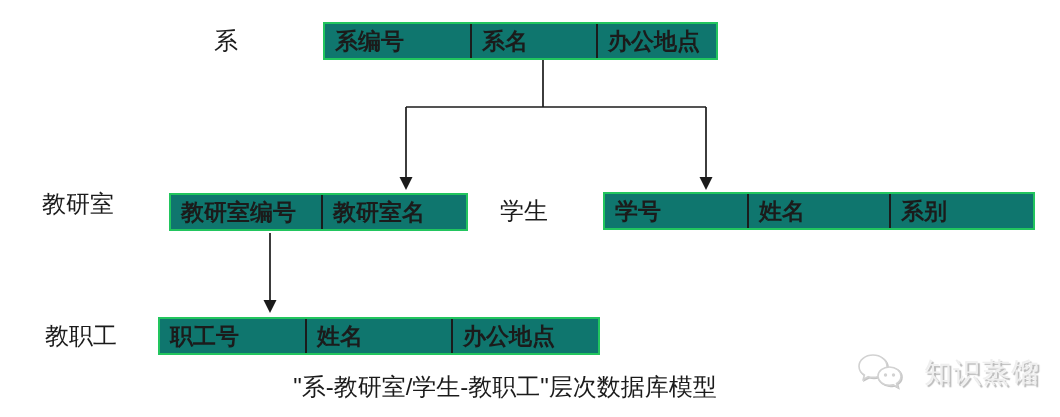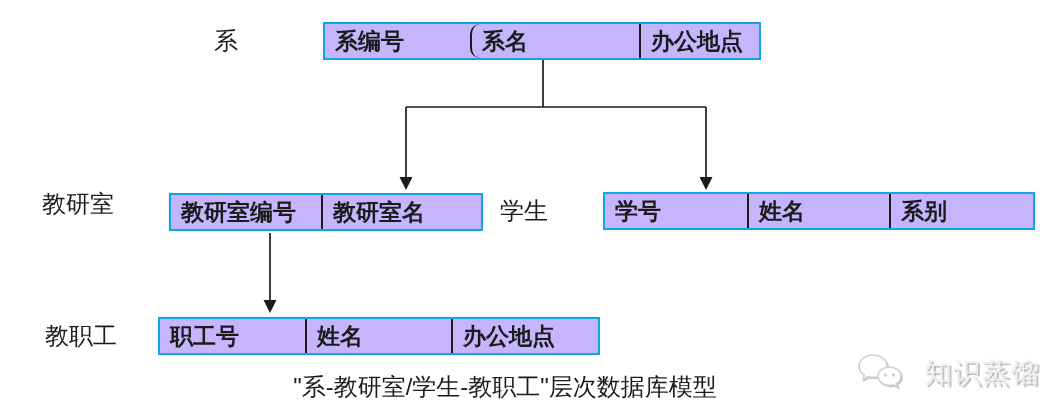--- a/index.html
+++ b/index.html
@@ -22,22 +22,22 @@
   .rec-label {
     position: absolute;
     font-size: 24px;
     line-height: 28px;
     white-space: nowrap;
     color: #1b1b1b;
   }
   .rec-table {
     position: absolute;
     display: inline-flex;
-    border: 2px solid #0ea5e9;
-    background: #c4b5fd;
+    border: 2px solid #22c55e;
+    background: #0f766e;
     align-items: center;
   }
   .rec-cell {
     height: 34px;
     line-height: 34px;
     padding-left: 10px;
     font-size: 23px;
     font-weight: 700;
     white-space: nowrap;
     border-left: 2px solid #1b1b1b;
@@ -89,28 +89,28 @@
     <g fill="#1b1b1b" stroke="none">
       <polygon points="399.5,177 412.5,177 406,190"></polygon>
       <polygon points="699.5,177 712.5,177 706,190"></polygon>
       <polygon points="263.5,300 276.5,300 270,313"></polygon>
     </g>
   </svg>
 
   <div class="rec-label" style="left:214px; top:27px;">系</div>
   <div class="rec-table" style="left:323px; top:22px;">
     <div class="rec-cell" style="width:145px;">系编号</div>
-    <div class="rec-cell" style="width:169px;border-radius:10px;">系名</div>
+    <div class="rec-cell" style="width:126px;">系名</div>
     <div class="rec-cell" style="width:120px;">办公地点</div>
   </div>
 
   <div class="rec-label" style="left:42px; top:190px;">教研室</div>
   <div class="rec-table" style="left:169px; top:193px;">
     <div class="rec-cell" style="width:150px;">教研室编号</div>
-    <div class="rec-cell" style="width:160px;">教研室名</div>
+    <div class="rec-cell" style="width:145px;">教研室名</div>
   </div>
 
   <div class="rec-label" style="left:500px; top:197px;">学生</div>
   <div class="rec-table" style="left:587px; top:192px;margin-left:16px;">
     <div class="rec-cell" style="width:142px;">学号</div>
     <div class="rec-cell" style="width:142px;">姓名</div>
     <div class="rec-cell" style="width:144px;">系别</div>
   </div>
 
   <div class="rec-label" style="left:45px; top:322px;">教职工</div>

